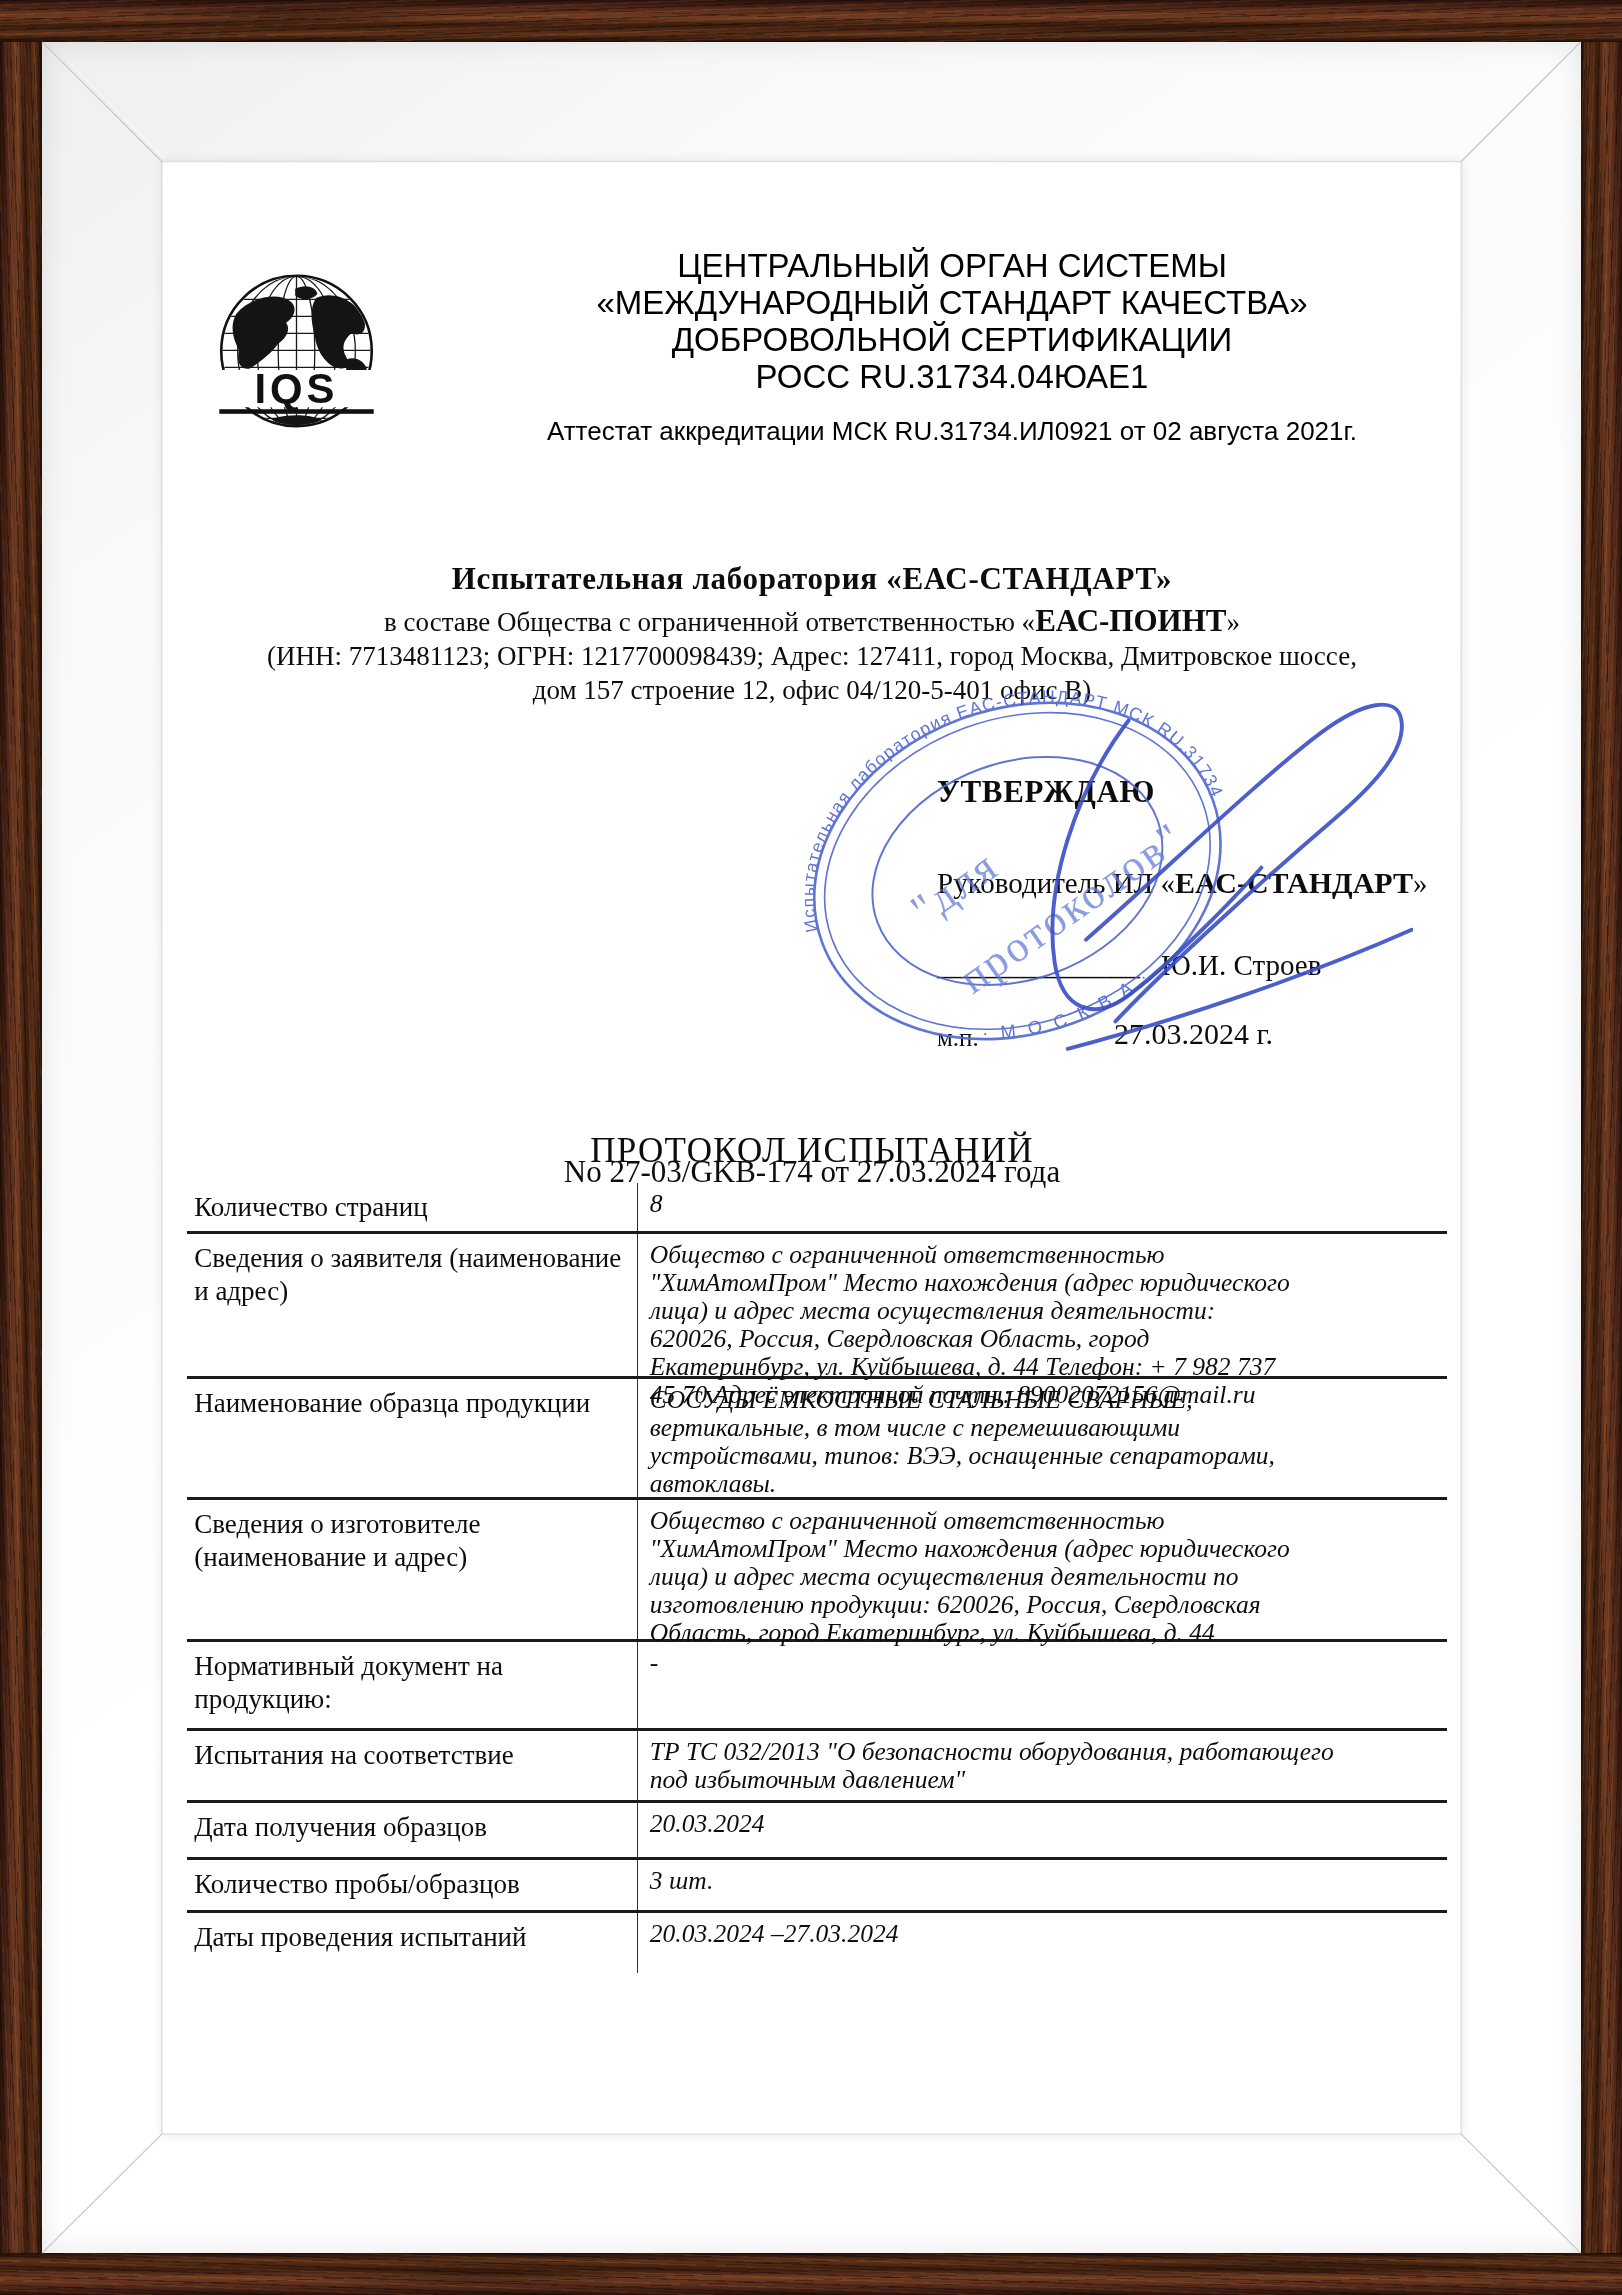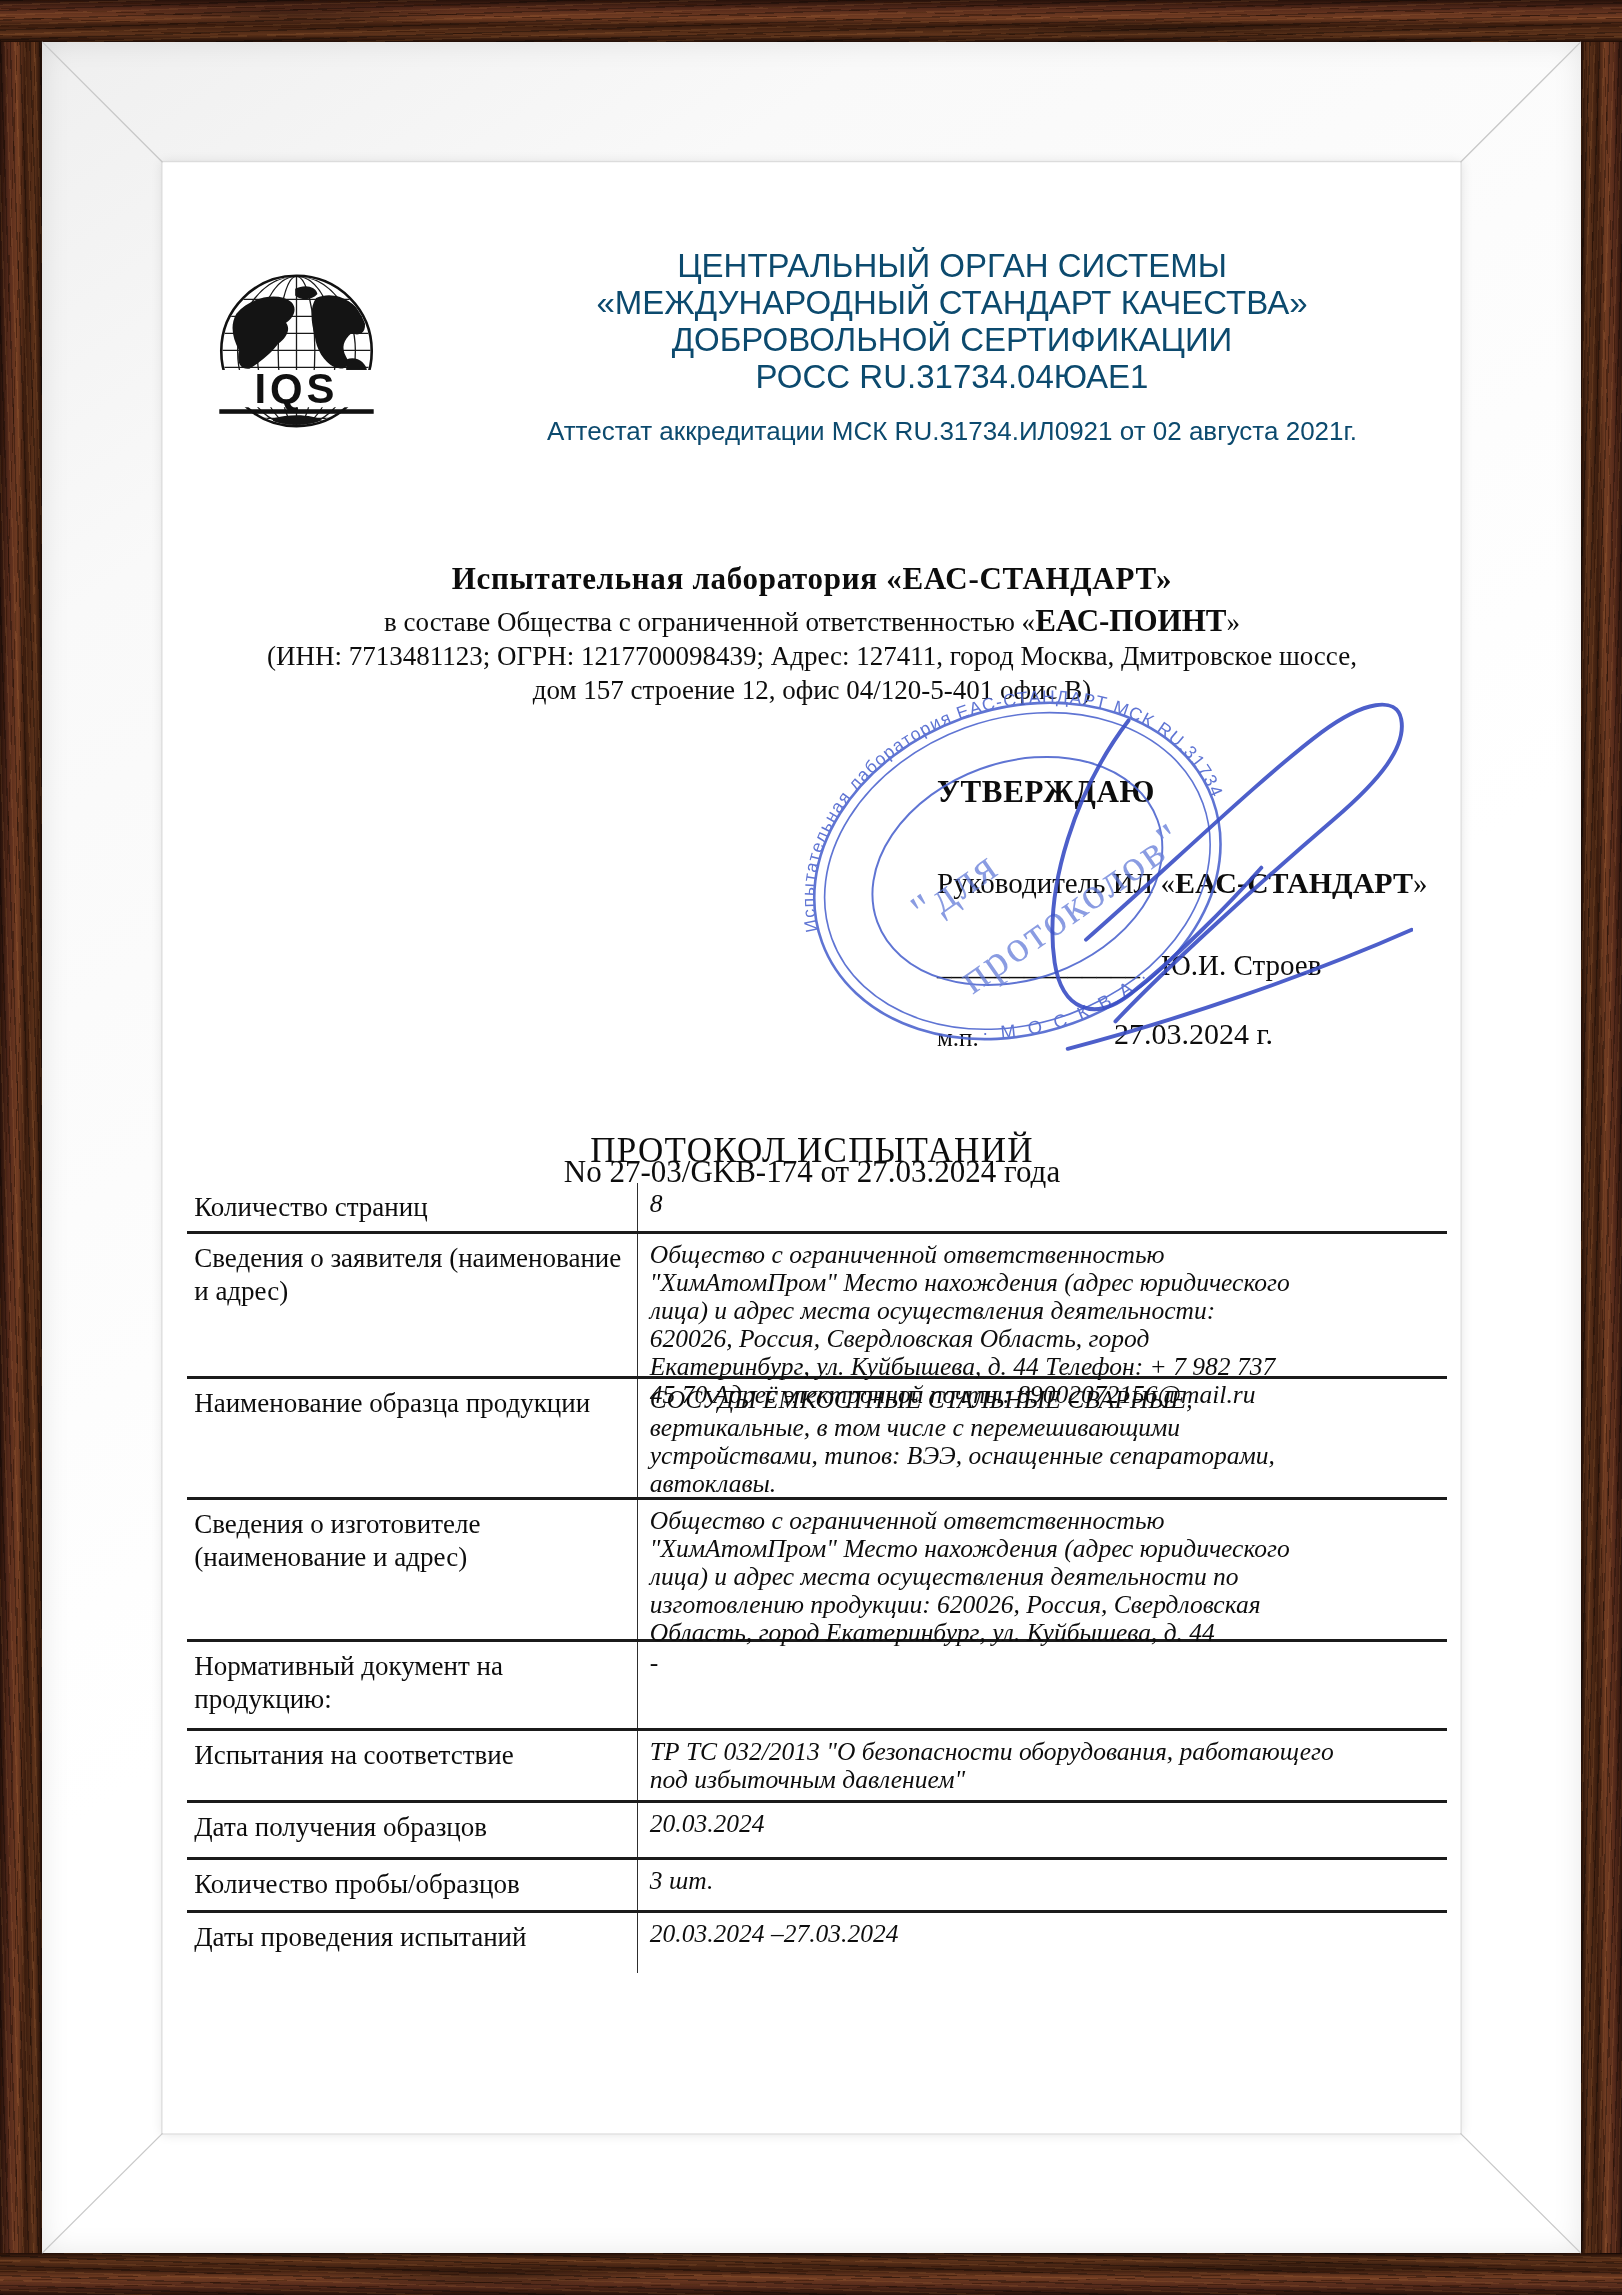--- a/index.html
+++ b/index.html
@@ -48,21 +48,21 @@
   }
   .mat-lines{position:absolute;left:0;top:0;z-index:4;pointer-events:none;}
   
   .page{position:absolute;left:162px;top:162px;width:1300px;height:1973px;z-index:3;
     background:#ffffff;box-shadow:0 0 10.5px rgba(0,0,0,.10);}
   .abs{position:absolute;}
   
   .logo{left:56px;top:109px;width:157px;height:160px;}
   .org-header{left:281px;top:85px;width:1018px;text-align:center;
     font-family:"Liberation Sans","DejaVu Sans",sans-serif;
-    font-size:33px;line-height:37px;color:#0c4a6e;}
+    font-size:33px;line-height:37px;color:#000000;}
   .org-header .accr{font-size:26px;line-height:31px;margin-top:21px;}
   
   .lab-title{left:0;top:355px;width:100%;text-align:center;font-weight:bold;font-size:31px;letter-spacing:0.7px;margin-top:44px;}
   .lab-sub{left:0;top:442px;width:100%;text-align:center;font-size:27px;line-height:34px;}
   .lab-sub .big-bold{font-weight:bold;font-size:31px;}
   
   .approve{left:775px;top:612px;width:537px;height:327px;}
   .a-head{position:absolute;left:0;top:0;font-weight:bold;font-size:31px;letter-spacing:0.7px;}
   .a-ruk{position:absolute;left:0;top:92px;font-size:29px;white-space:nowrap;}
   .a-ruk .b{font-weight:bold;font-size:30px;}

